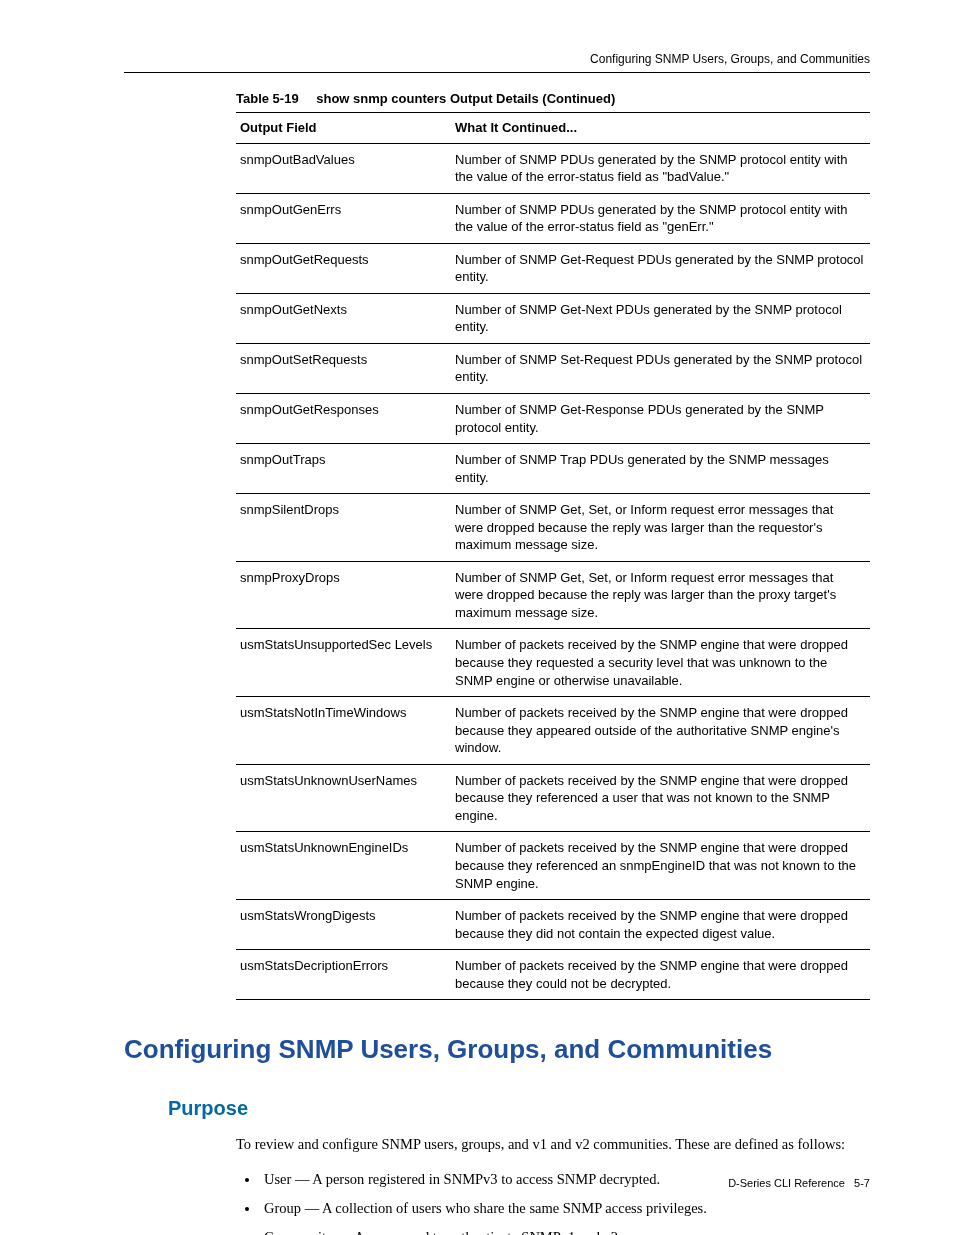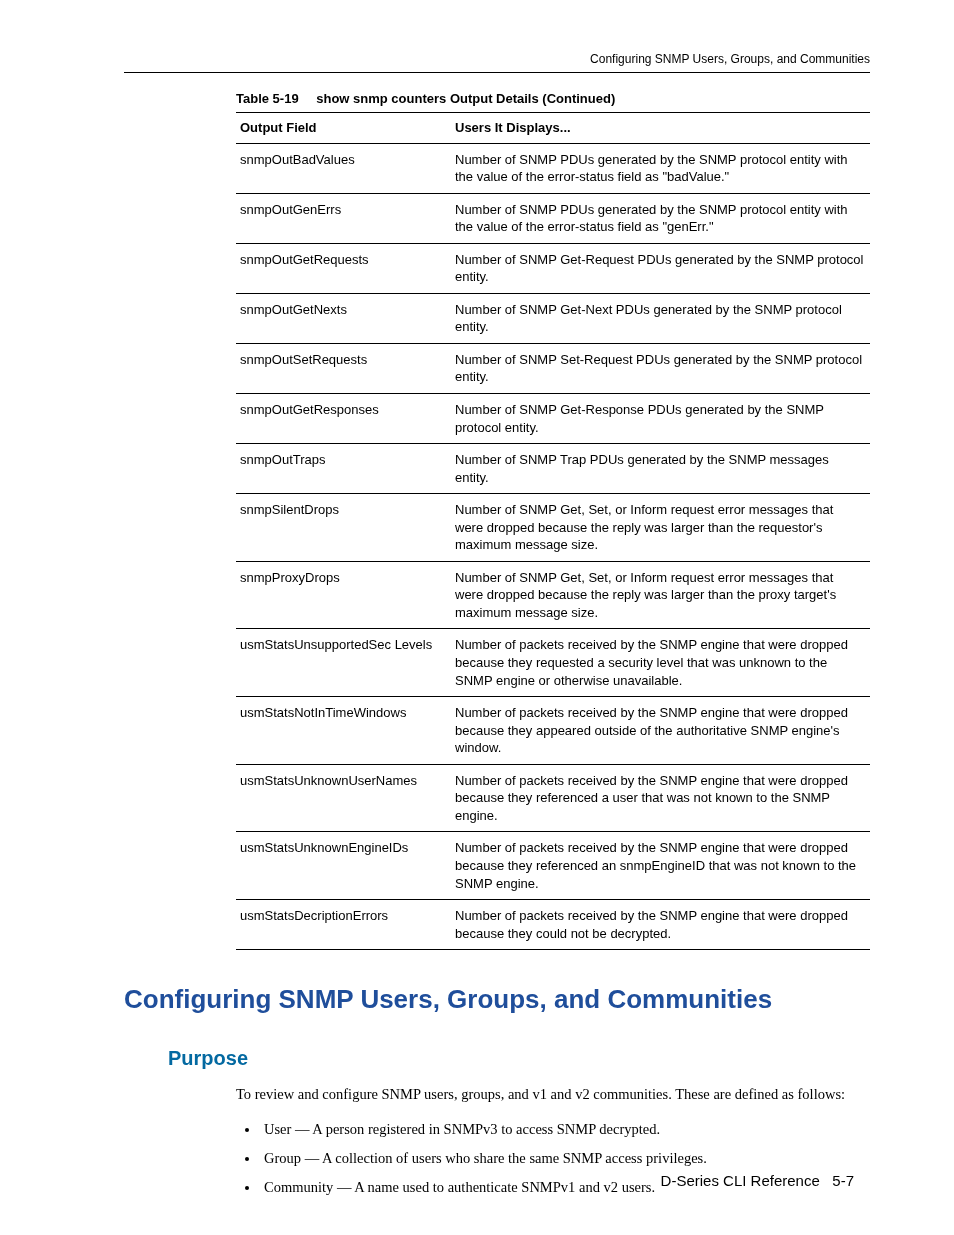--- a/index.html
+++ b/index.html
@@ -90,23 +90,23 @@
     margin: 0;
     padding-left: 24px;
   }
   ul.bullets li {
     margin-bottom: 6px;
     padding-left: 4px;
   }
   .footer {
     position: absolute;
     bottom: 46px;
-    right: 100px;
-    font-family: Arial, Helvetica, sans-serif;
-    font-size: 15px;
+    right: 84px;
+    font-family: Arial, Helvetica, sans-serif;
+    font-size: 11px;
   }
 </style>
 </head>
 <body>
 
 <div class="page">
   <div class="running-header">Configuring SNMP Users, Groups, and Communities</div>
   <hr class="hr-top">
 
   <div class="content-indent">
@@ -116,21 +116,21 @@
     </div>
 
     <table class="snmp">
       <colgroup>
           <col class="col-field">
           <col>
         </colgroup>
       <thead>
         <tr>
           <th>Output Field</th>
-          <th>Users It Displays...</th>
+          <th>What It Continued...</th>
         </tr>
       </thead>
       <tbody id="table-body">
           <tr>
             <td>snmpOutBadValues</td>
             <td>Number of SNMP PDUs generated by the SNMP protocol entity with the value of the error-status field as "badValue."</td>
           </tr>
           <tr>
             <td>snmpOutGenErrs</td>
             <td>Number of SNMP PDUs generated by the SNMP protocol entity with the value of the error-status field as "genErr."</td>
@@ -171,20 +171,24 @@
             <td>usmStatsNotInTimeWindows</td>
             <td>Number of packets received by the SNMP engine that were dropped because they appeared outside of the authoritative SNMP engine's window.</td>
           </tr>
           <tr>
             <td>usmStatsUnknownUserNames</td>
             <td>Number of packets received by the SNMP engine that were dropped because they referenced a user that was not known to the SNMP engine.</td>
           </tr>
           <tr>
             <td>usmStatsUnknownEngineIDs</td>
             <td>Number of packets received by the SNMP engine that were dropped because they referenced an snmpEngineID that was not known to the SNMP engine.</td>
+          </tr>
+          <tr>
+            <td>usmStatsWrongDigests</td>
+            <td>Number of packets received by the SNMP engine that were dropped because they did not contain the expected digest value.</td>
           </tr>
           <tr>
             <td>usmStatsDecriptionErrors</td>
             <td>Number of packets received by the SNMP engine that were dropped because they could not be decrypted.</td>
           </tr>
         </tbody>
     </table>
   </div>
 
   <div class="h1">Configuring SNMP Users, Groups, and Communities</div>

